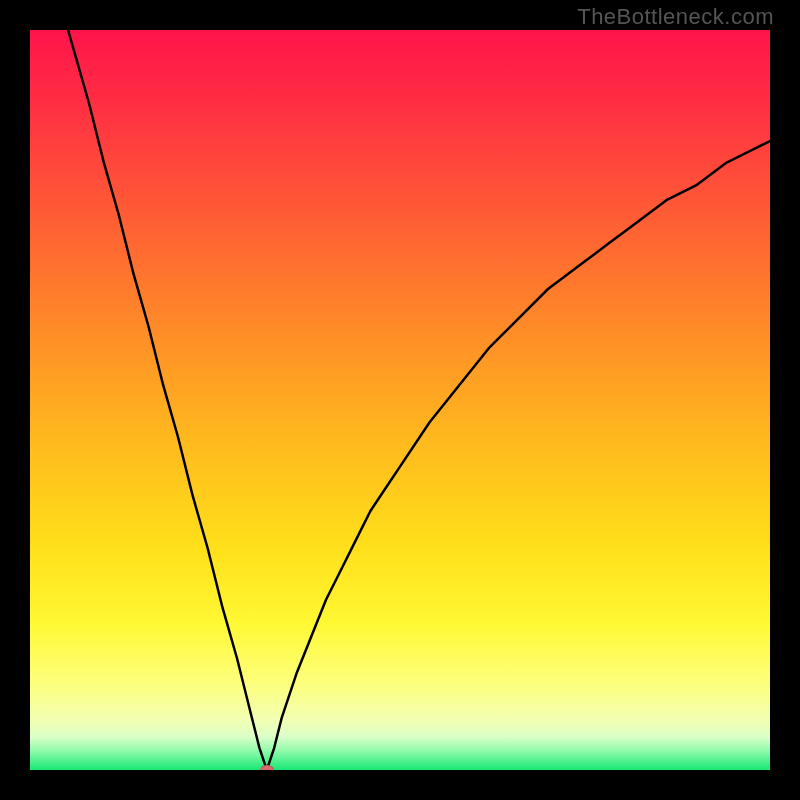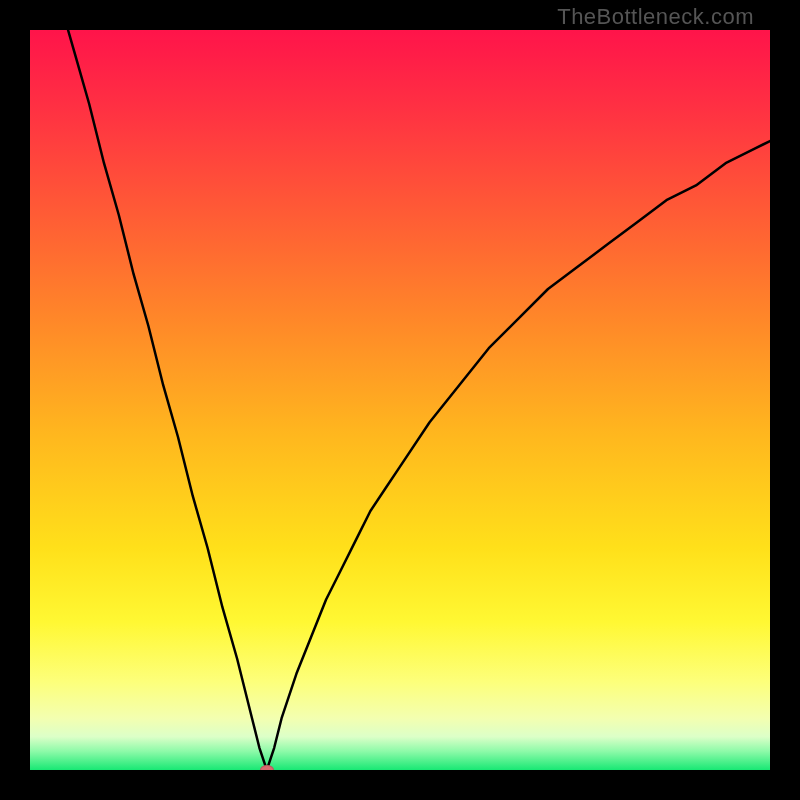--- a/index.html
+++ b/index.html
@@ -28,21 +28,21 @@
     position: absolute;
     inset: 0;
   }
   svg.curve {
     position: absolute;
     inset: 0;
   }
   .watermark {
     position: absolute;
     top: 4px;
-    right: 46px;
+    right: 26px;
     color: #555;
     font-family: Arial, Helvetica, sans-serif;
     font-size: 22px;
     letter-spacing: 0.5px;
     user-select: none;
   }
   .marker {
     position: absolute;
     width: 14px;
     height: 10px;

